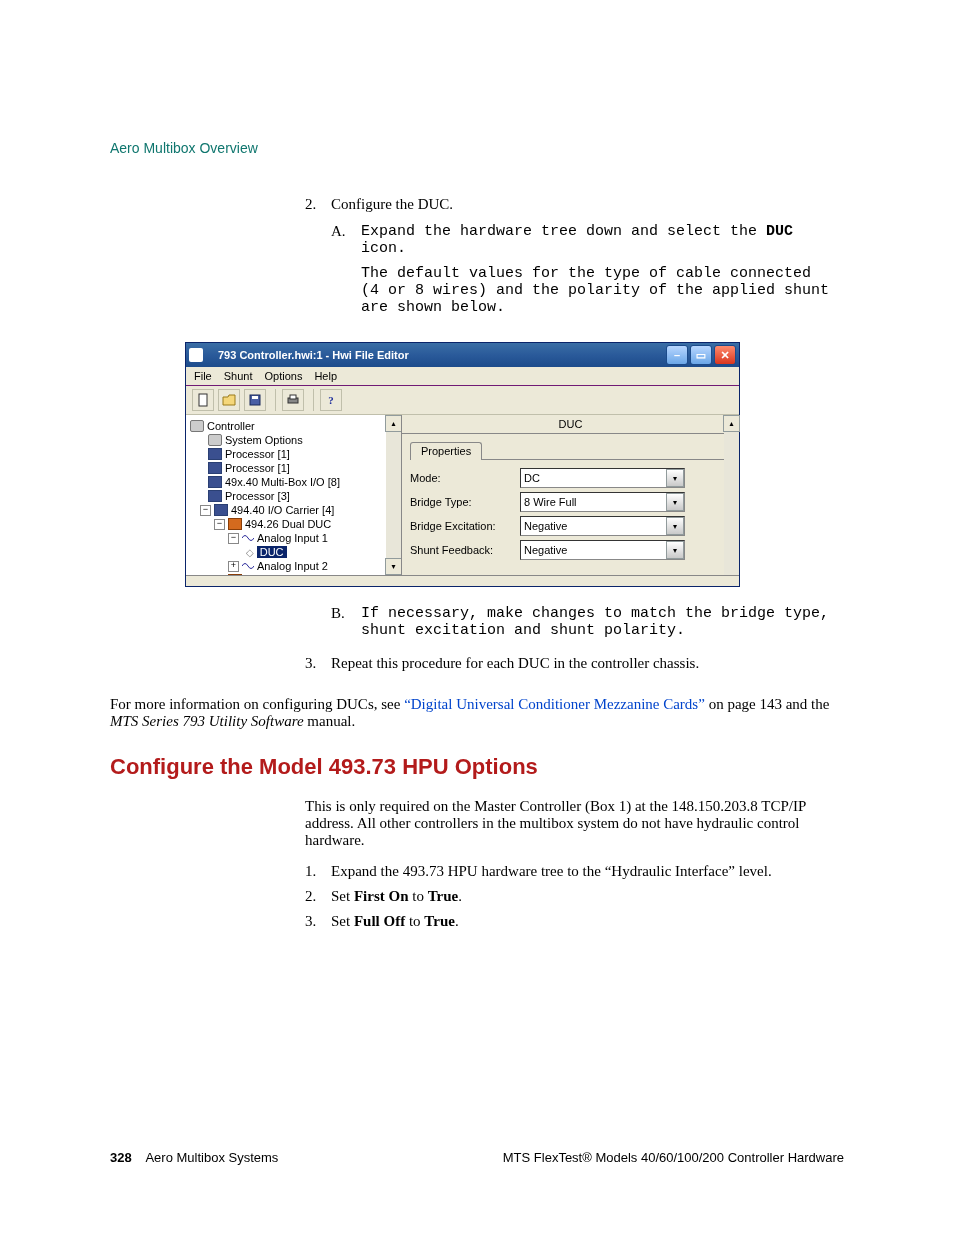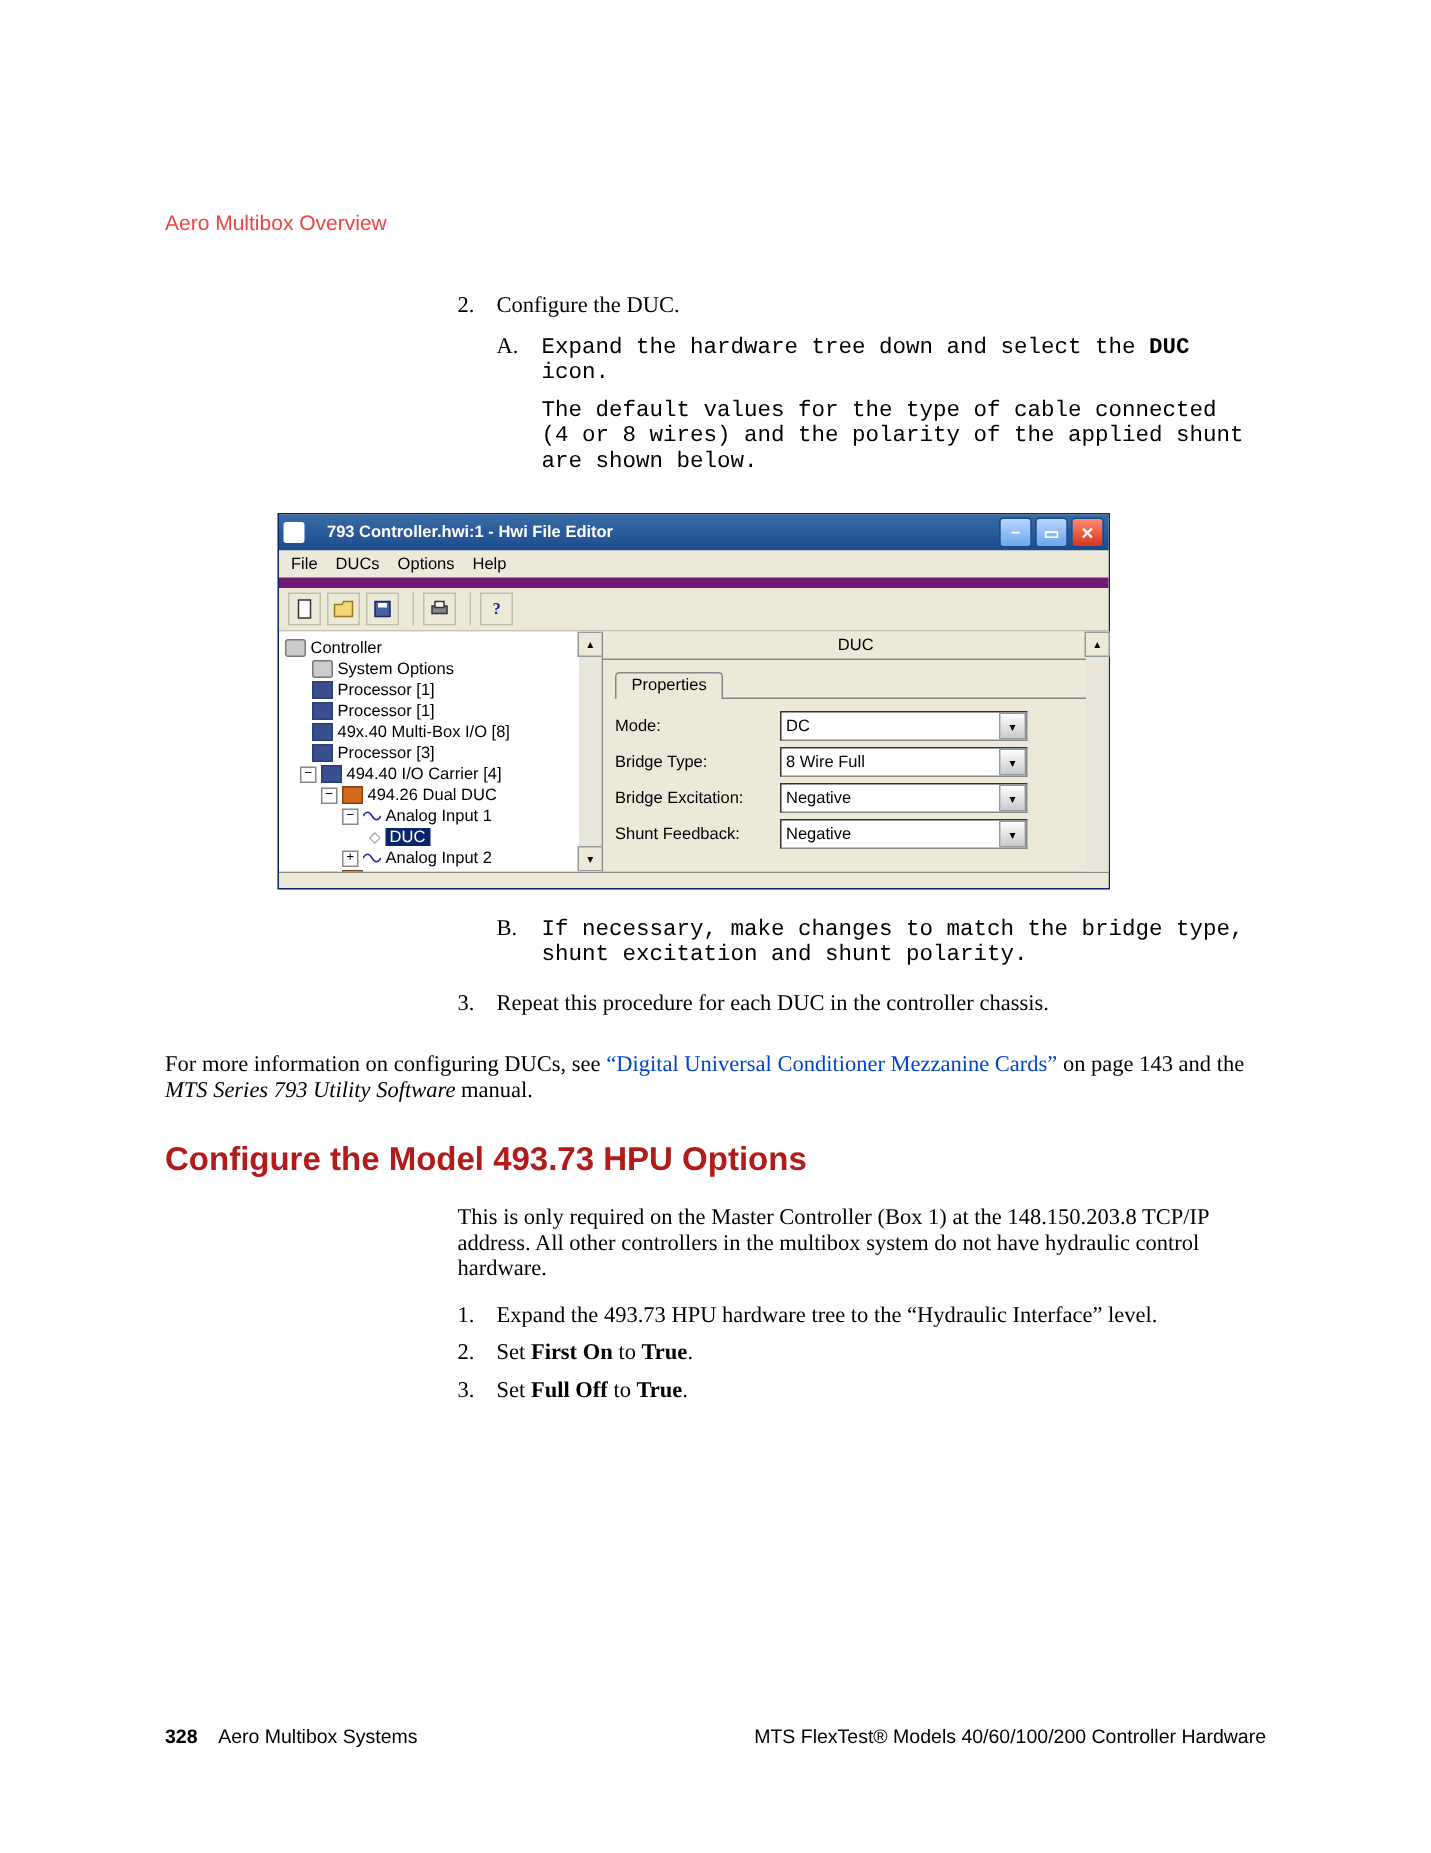--- a/index.html
+++ b/index.html
@@ -11,21 +11,21 @@
     color: #000;
     width: 954px;
   }
   .page {
     padding: 140px 110px 40px 110px;
     box-sizing: border-box;
     min-height: 1150px;
     position: relative;
   }
   .header {
-    color: #ef4444;
+    color: #0f766e;
     font-family: Arial, Helvetica, sans-serif;
     font-size: 14px;
     margin-bottom: 40px;
   }
   .indent-block {
     margin-left: 195px;
   }
   .step-row { display: flex; margin-bottom: 8px; }
   .step-num { width: 26px; flex: 0 0 26px; }
   .step-body { flex: 1; }
@@ -53,21 +53,21 @@
     height: 20px;
     font-weight: bold;
   }
   .titlebar-left { display:flex; align-items:center; gap:15px; }
   .titlebar-icon { width:14px; height:14px; background:#fff; border-radius:2px; display:inline-block; }
   .titlebar-btns { display:flex; gap:2px; }
   .tbtn { width:20px; height:18px; display:flex; align-items:center; justify-content:center;
           background: linear-gradient(#b8d6ff,#6ba7e8); border:1px solid #1c4b8b; border-radius:3px;
           color:#fff; font-size:11px; font-weight:bold;}
   .tbtn.close { background: linear-gradient(#ff8a6d,#d9361f); }
-  .menubar { display:flex; gap:12px; padding:3px 8px; font-size:11px; background:#ece9d8; border-bottom:7px solid #701a75;}
+  .menubar { display:flex; gap:12px; padding:3px 8px; font-size:11px; background:#ece9d8; border-bottom:1px solid #701a75;}
   .menu-item { cursor:default; }
   .toolbar { display:flex; gap:4px; padding:3px 6px; background:#ece9d8; border-bottom:1px solid #c0bfab;}
   .tbutton { width:20px; height:20px; background:#ece9d8; border:1px solid #c0bfab; display:flex; align-items:center; justify-content:center;}
   .tbutton svg { width:14px; height:14px; }
   .tsep { width:3px; border-right:1px solid #c0bfab; margin:0 2px; }
   .client { display:flex; height:160px; }
   .tree-pane { width:215px; border-right:1px solid #888; background:#fff; overflow:hidden; position:relative; }
   .tree { padding:4px 2px 4px 4px; }
   .tree-row { display:flex; align-items:center; height:14px; white-space:nowrap; }
   .tree-indent { display:inline-block; }
@@ -149,21 +149,21 @@
           <span>793 Controller.hwi:1 - Hwi File Editor</span>
         </div>
         <div class="titlebar-btns">
           <span class="tbtn">–</span>
           <span class="tbtn">▭</span>
           <span class="tbtn close">✕</span>
         </div>
       </div>
       <div class="menubar">
         <span class="menu-item">File</span>
-        <span class="menu-item">DUCs</span>
+        <span class="menu-item">Shunt</span>
         <span class="menu-item">Options</span>
         <span class="menu-item">Help</span>
       </div>
       <div class="toolbar">
         <span class="tbutton">
           <svg viewBox="0 0 14 14">
               <rect x="3" y="1" width="8" height="12" fill="#fff" stroke="#333"></rect>
             </svg>
         </span>
         <span class="tbutton">

